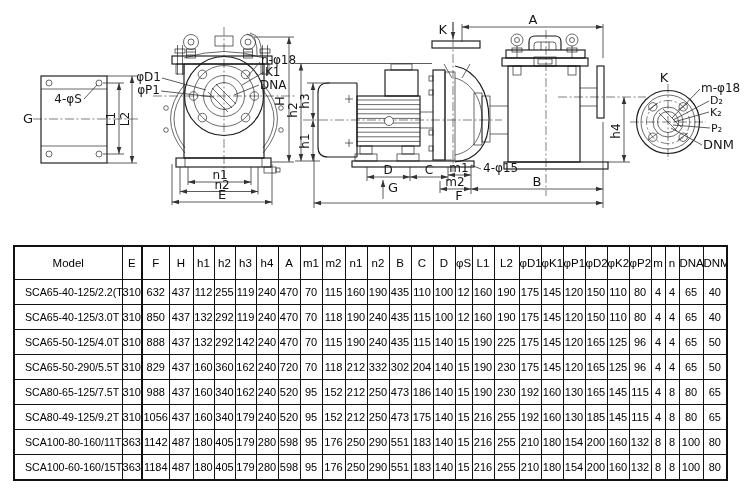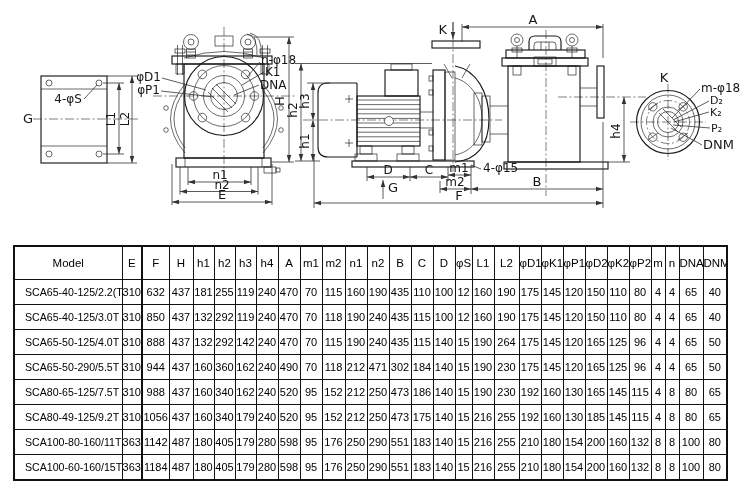--- a/index.html
+++ b/index.html
@@ -388,21 +388,21 @@
           <th>DNA</th>
           <th>DNM</th>
         </tr>
     </thead>
     <tbody>
         <tr>
           <td class="model">SCA65-40-125/2.2(T)</td>
           <td>310</td>
           <td>632</td>
           <td>437</td>
-          <td>181</td>
+          <td>112</td>
           <td>255</td>
           <td>119</td>
           <td>240</td>
           <td>470</td>
           <td>70</td>
           <td>115</td>
           <td>160</td>
           <td>190</td>
           <td>435</td>
           <td>110</td>
@@ -464,48 +464,48 @@
           <td>470</td>
           <td>70</td>
           <td>115</td>
           <td>190</td>
           <td>240</td>
           <td>435</td>
           <td>115</td>
           <td>140</td>
           <td>15</td>
           <td>190</td>
-          <td>264</td>
+          <td>225</td>
           <td>175</td>
           <td>145</td>
           <td>120</td>
           <td>165</td>
           <td>125</td>
           <td>96</td>
           <td>4</td>
           <td>4</td>
           <td>65</td>
           <td>50</td>
         </tr>
         <tr>
           <td class="model">SCA65-50-290/5.5T</td>
           <td>310</td>
-          <td>944</td>
+          <td>829</td>
           <td>437</td>
           <td>160</td>
           <td>360</td>
           <td>162</td>
           <td>240</td>
-          <td>490</td>
+          <td>720</td>
           <td>70</td>
           <td>118</td>
           <td>212</td>
-          <td>471</td>
+          <td>332</td>
           <td>302</td>
-          <td>184</td>
+          <td>204</td>
           <td>140</td>
           <td>15</td>
           <td>190</td>
           <td>230</td>
           <td>175</td>
           <td>145</td>
           <td>120</td>
           <td>165</td>
           <td>125</td>
           <td>96</td>

